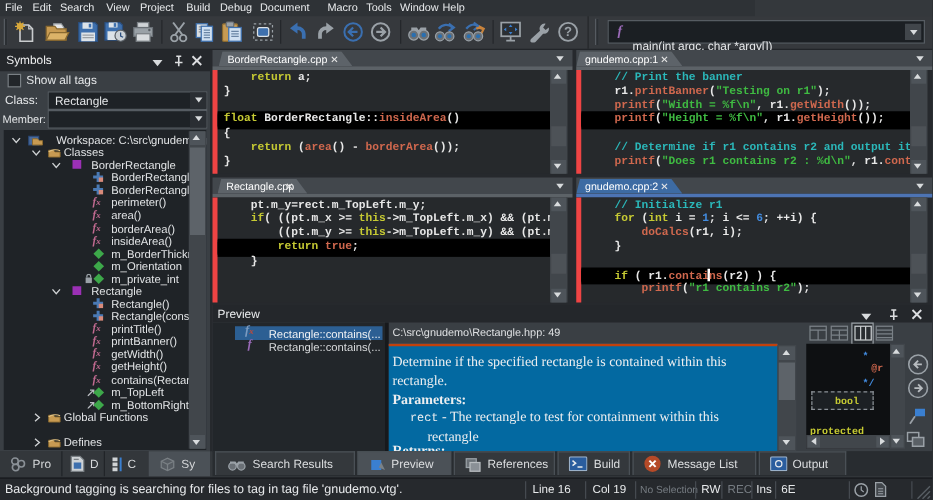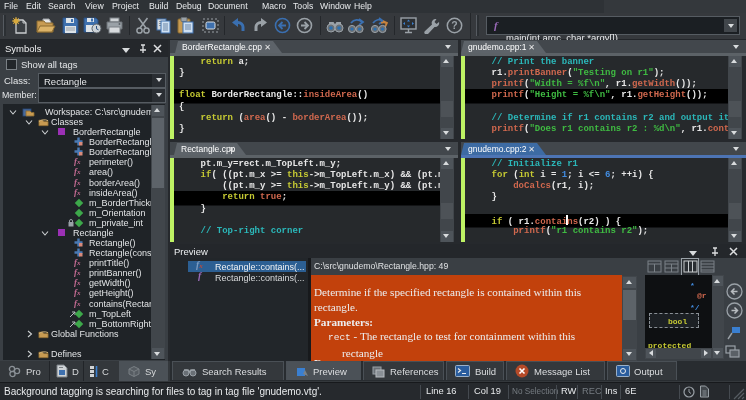--- a/index.html
+++ b/index.html
@@ -31,21 +31,21 @@
 .rarr{position:absolute;width:0;height:0;border-top:3.5px solid transparent;border-bottom:3.5px solid transparent;border-left:4px solid #d8dbdd;}
 
 #edbg{left:168px;top:40px;width:578px;height:321px;background:#26292d;}
 .pane{position:absolute;}
 .tabrow{position:absolute;left:0;top:0;width:100%;height:13px;background:#42474c;}
 .tab{position:absolute;top:1px;height:12px;font-size:8.5px;color:#fff;
   clip-path:polygon(0 100%,3px 0,calc(100% - 9px) 0,100% 100%);background:#5d6369;}
 .tab.blue{background:#3d6ba3;}
 .tabx{font-size:8px;color:#e8e8e8;}
 .strip{position:absolute;left:0;top:13px;width:100%;height:3px;background:#5c6267;}
-.econt{position:absolute;background:#26292c;border-left:4px solid #bef264;overflow:hidden;
+.econt{position:absolute;background:#26292c;border-left:4px solid #ef4444;overflow:hidden;
   font-family:"Liberation Mono",monospace;font-size:9px;font-weight:bold;color:#e8e8e8;}
 .cl{position:absolute;left:0;width:100%;height:11.2px;white-space:pre;line-height:11.3px;}
 .cl.hl{background:#000;box-shadow:0 -1px 0 #000,0 1.5px 0 #000;}
 .k{color:#c6ca33;} .f{color:#d0684e;} .s{color:#3fbb42;} .c{color:#2bb8ba;} .n{color:#428ce0;}
 .cur{display:inline-block;width:1.5px;height:10px;background:#fff;vertical-align:-1.5px;margin:0 -0.75px;}
 span.cur{padding:0;}
 
 #preview{left:170px;top:244px;width:576px;height:117px;background:#3a3f44;}
 
 #ltabs{left:0;top:361px;width:168px;height:20px;background:#33373b;font-size:9.5px;color:#d6d8da;}
@@ -250,21 +250,20 @@
     </div>
 <span class="darr" style="left:275px;top:5px"></span>
 <div class="strip" style="width:288px"></div>
 <div class="econt" style="left:0;top:16px;width:266px;height:84px">
 <div class="cl" style="top:0.80px;padding-left:5px">    pt.m_y=rect.m_TopLeft.m_y;</div>
 <div class="cl" style="top:12.00px;padding-left:5px">    <span class="k">if</span>( ((pt.m_x &gt;= <span class="k">this</span>-&gt;m_TopLeft.m_x) &amp;&amp; (pt.m</div>
 <div class="cl" style="top:23.20px;padding-left:5px">        ((pt.m_y &gt;= <span class="k">this</span>-&gt;m_TopLeft.m_y) &amp;&amp; (pt.m</div>
 <div class="cl hl" style="top:34.40px;padding-left:5px">        <span class="k">return</span> <span class="f">true</span>;</div>
 <div class="cl" style="top:45.60px;padding-left:5px">    }</div>
 <div class="cl" style="top:56.80px;padding-left:5px"></div>
-<div class="cl" style="top:68.00px;padding-left:5px">    <span class="c">// Top-right corner</span></div>
 </div>
 <div class="sb" style="left:270px;top:16px;width:14px;height:84px">
       <div class="sbtn" style="left:1px;top:0;width:12px;height:11px"></div>
       <span class="uarr" style="left:3px;top:3px"></span>
       <div class="sthumb" style="left:1px;top:45px;height:16px;width:12px;background:#4d5257"></div>
       <div class="sbtn" style="left:1px;top:73px;width:12px;height:11px"></div>
       <span class="darr" style="left:3px;top:76px"></span>
     </div>
 </div>
 <div class="pane" style="left:461px;top:142px;width:285px;height:100px">
@@ -509,21 +508,21 @@
     </svg>
 <span class="abs" style="left:511px;top:14px;width:16px;height:16px;background:#2a2e32;border:1px solid #9aa1a7"></span>
 <svg class="abs" style="left:513px;top:16px" width="15" height="13" viewBox="0 0 15 13">
       <rect x="1" y="1" width="13" height="11" fill="none" stroke="#c8ccce"></rect>
       <path d="M5.5 1v11M9.5 1v11" stroke="#c8ccce"></path>
     </svg>
 <svg class="abs" style="left:530px;top:16px" width="15" height="13" viewBox="0 0 15 13">
       <rect x="1" y="1" width="13" height="11" fill="none" stroke="#7a8187"></rect>
       <path d="M1 4h13M1 7h13M1 10h13" stroke="#7a8187"></path>
     </svg>
-<div class="abs" style="left:141px;top:31px;width:311px;height:86px;background:#c2410c;border-top:4px solid #c2410c;
+<div class="abs" style="left:141px;top:31px;width:311px;height:86px;background:#0369a1;border-top:2px solid #c2410c;
      font-family:'Liberation Serif',serif;font-size:11.2px;color:#eceef0;line-height:14.8px;overflow:hidden">
   <div style="padding:6px 0 0 3px">Determine if the specified rectangle is contained within this<br>
   rectangle.<br>
   <b>Parameters:</b><br>
   <span style="white-space:pre">     <span style="font-family:'Liberation Mono',monospace;font-size:9.5px">rect</span> - The rectangle to test for containment within this</span><br>
   <span style="white-space:pre">          rectangle</span></div>
   <b style="position:absolute;left:3px;top:77px;font-size:11.2px">Returns:</b>
 </div>
 <div class="sb" style="left:452px;top:32px;width:15px;height:85px">
   <div class="sbtn" style="left:1px;top:1px;width:13px;height:11px"></div>

